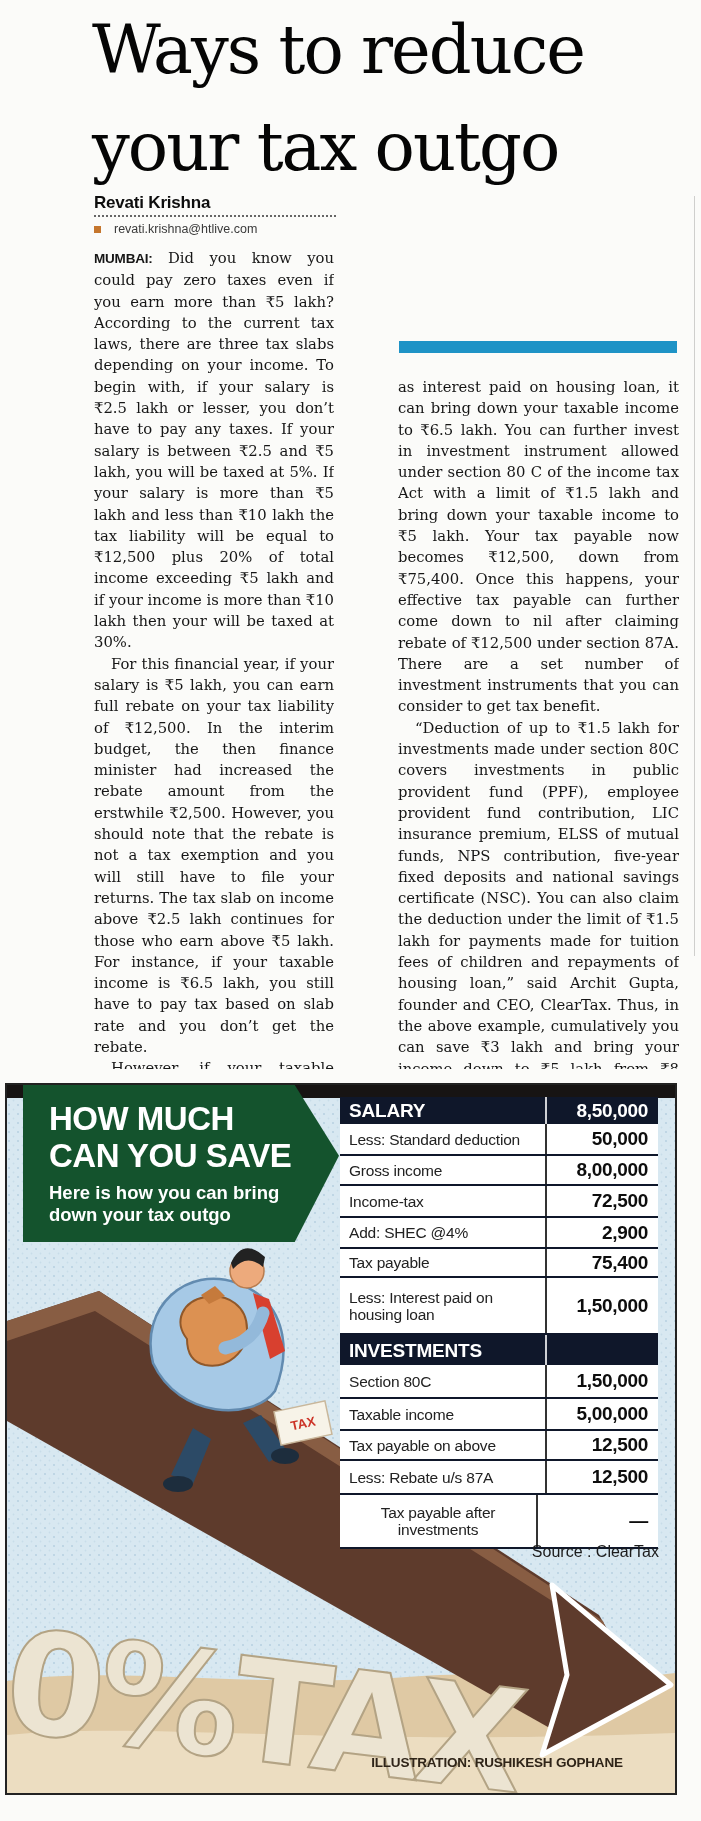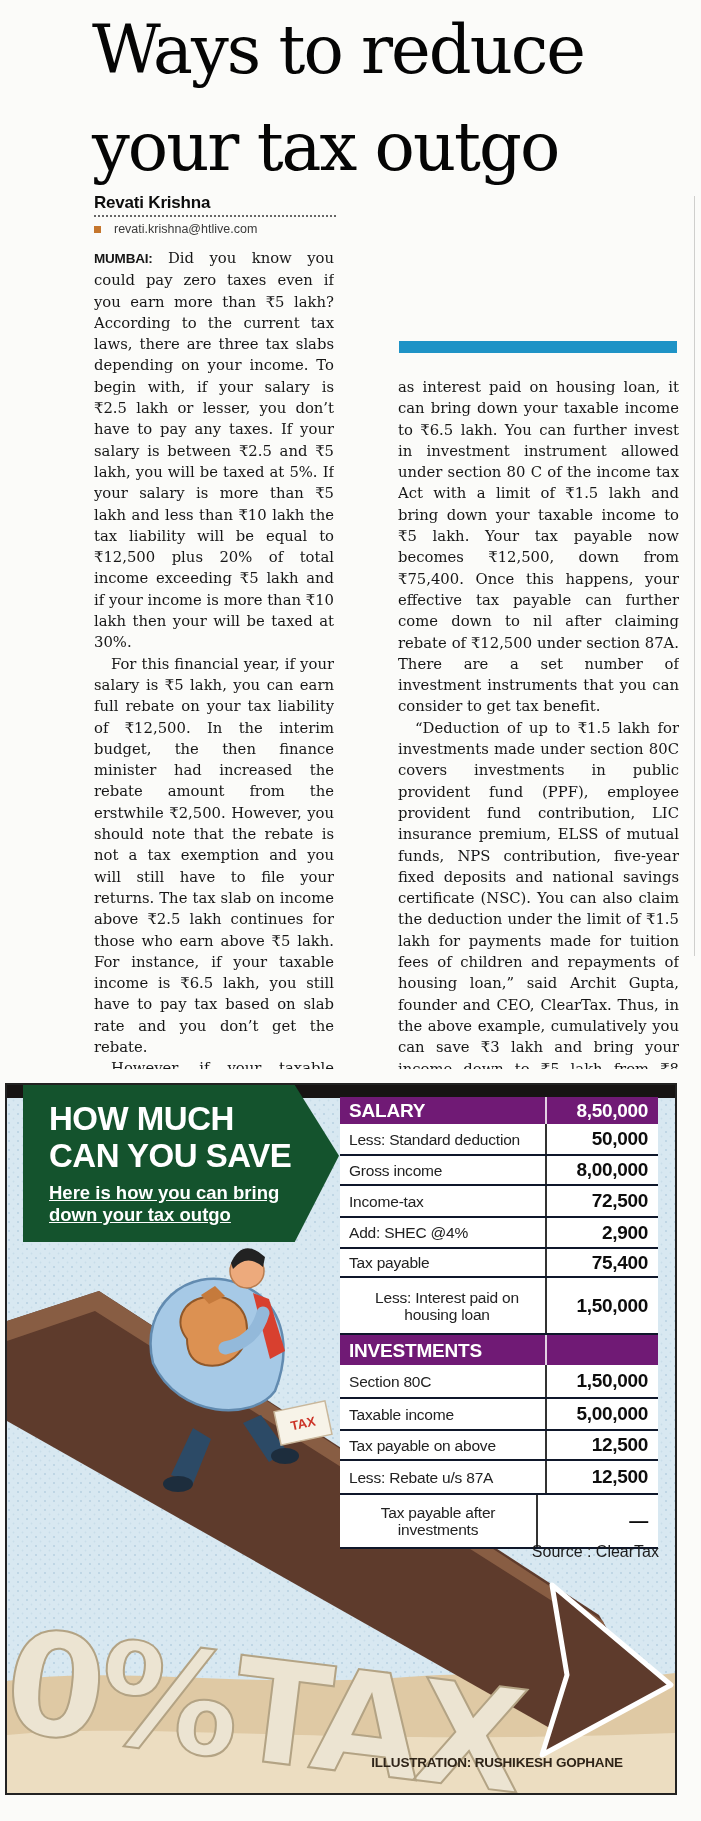--- a/index.html
+++ b/index.html
@@ -33,37 +33,37 @@
   .dateline{font-family:"Liberation Sans",sans-serif;font-weight:bold;font-size:13.5px;letter-spacing:-0.2px;}
   .colrule{position:absolute;left:694px;top:196px;width:1px;height:760px;background:#cfcfcd;}
 
   
   .info{position:absolute;left:5px;top:1083px;width:672px;height:712px;border:2px solid #222;
         box-sizing:border-box;background:#d8e8f1;overflow:hidden;}
   .info-topbar{position:absolute;left:0;top:0;width:100%;height:13px;background:#171413;z-index:2;}
   .banner{position:absolute;left:16px;top:0;width:316px;height:157px;background:#14532d;color:#fff;z-index:3;
           clip-path:polygon(0 0,86% 0,100% 45%,86% 100%,0 100%);padding:15px 0 0 26px;box-sizing:border-box;}
   .banner .h{font-size:33px;line-height:37px;font-weight:bold;letter-spacing:-0.5px;}
-  .banner .sub{margin-top:8px;font-size:18.5px;line-height:22px;font-weight:bold;text-decoration:underline;}
+  .banner .sub{margin-top:8px;font-size:18.5px;line-height:22px;font-weight:bold;}
   .illus{position:absolute;left:0;top:0;z-index:1;}
 
   
   .tbl{position:absolute;z-index:4;left:333px;width:318px;}
   .t1{top:12px;}
   .t2{top:250px;}
   .row{display:flex;background:#ffffff;border-bottom:2px solid #0f172a;}
-  .row.red{background:#701a75;border-bottom:none;}
+  .row.red{background:#0f172a;border-bottom:none;}
   .cell-l{width:196px;display:flex;align-items:center;padding-left:9px;font-size:15.5px;
           letter-spacing:-0.2px;color:#222;line-height:17px;}
   .cell-v{flex:1;border-left:2px solid #333;display:flex;align-items:center;justify-content:flex-end;
           padding-right:10px;font-size:19px;font-weight:bold;letter-spacing:-0.3px;color:#0d0d0d;}
   .row.red .cell-l{color:#fff;font-size:19px;font-weight:bold;}
   .row.red .cell-v{border-left-color:rgba(255,255,255,.8);color:#fff;}
   .row.h27{height:27px;} .row.h30{height:30px;} .row.h28{height:28px;} .row.h29{height:29px;}
-  .row.h32{height:32px;} .row.tall{height:55px;text-align:center;} .row.tall2{height:52px;}
+  .row.h32{height:32px;} .row.tall{height:55px;} .row.tall2{height:52px;}
   .row.center .cell-l{justify-content:center;text-align:center;padding-left:0;}
 
   .source{position:absolute;z-index:4;left:430px;top:458px;width:222px;text-align:right;
           font-size:16px;color:#1c1c1c;}
   .credit{position:absolute;z-index:4;left:320px;top:670px;width:340px;text-align:center;
           font-size:13.5px;font-weight:bold;color:#2f2418;letter-spacing:-0.2px;}
 </style>
 </head>
 <body>
 

